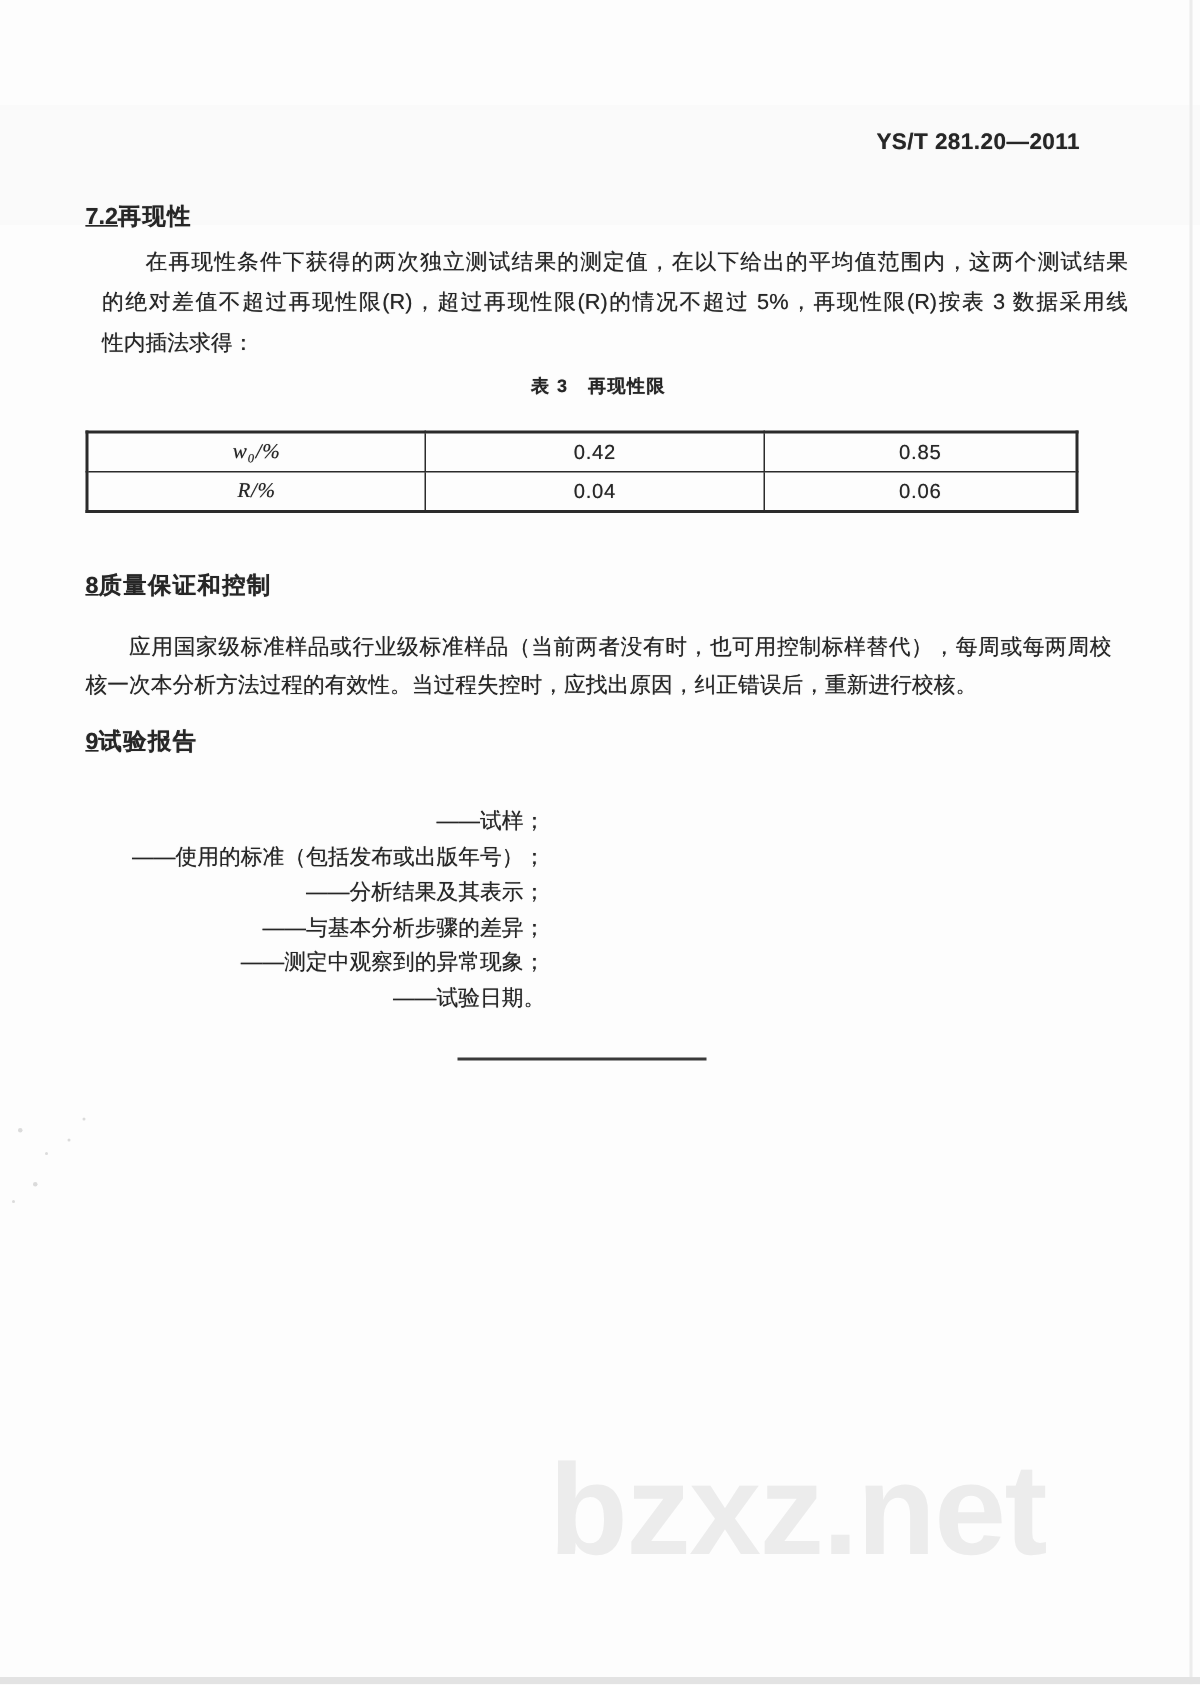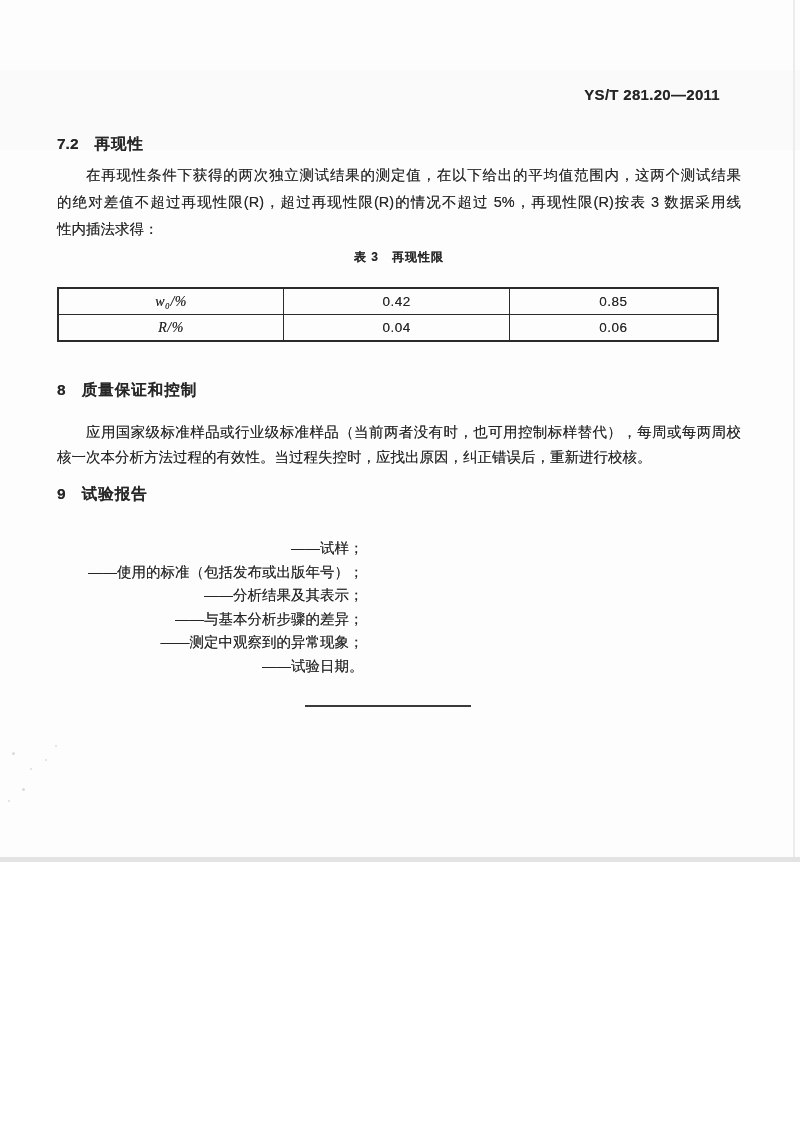--- a/index.html
+++ b/index.html
@@ -1,19 +1,19 @@
 <!DOCTYPE html>
 <html><head>
 <meta charset="utf-8">
 <style>
   html,body { margin:0; padding:0; background:#ffffff; }
   .page {
     position: relative;
     width: 800px;
-    height: 862px;
+    height: 1123px;
     background: #fdfdfd;
     font-family: "Liberation Sans", "DejaVu Sans", sans-serif;
     color: #262626;
     overflow: hidden;
     text-shadow: 0 0 0.5px rgba(45,45,45,0.65);
   }
   .docnum {
     position: absolute;
     top: 86px;
     right: 80px;
@@ -21,31 +21,31 @@
     font-weight: 700;
     letter-spacing: 0.3px;
   }
   .heading {
     position: absolute;
     left: 57px;
     font-size: 15.5px;
     font-weight: 700;
     letter-spacing: 1px;
   }
-  .heading .num { margin-right: 16px; letter-spacing: 0; }
+  .heading .num { letter-spacing: 0; text-decoration: underline; }
   .h72 { top: 134px; }
   .h8  { top: 380px; }
   .h9  { top: 484px; }
   .para {
     position: absolute;
     left: 57px;
     width: 684px;
     font-size: 14.5px;
   }
-  .p1 { top: 162px; line-height: 27px; }
+  .p1 { top: 162px; line-height: 27px; margin-left: 11px; }
   .p2 { top: 420px; line-height: 25px; }
   .para .line { text-align: justify; text-align-last: justify; }
   .para .line.first { padding-left: 29px; }
   .para .line.last { text-align-last: left; }
   .caption {
     position: absolute;
     top: 249px;
     left: 57px;
     width: 684px;
     text-align: center;

